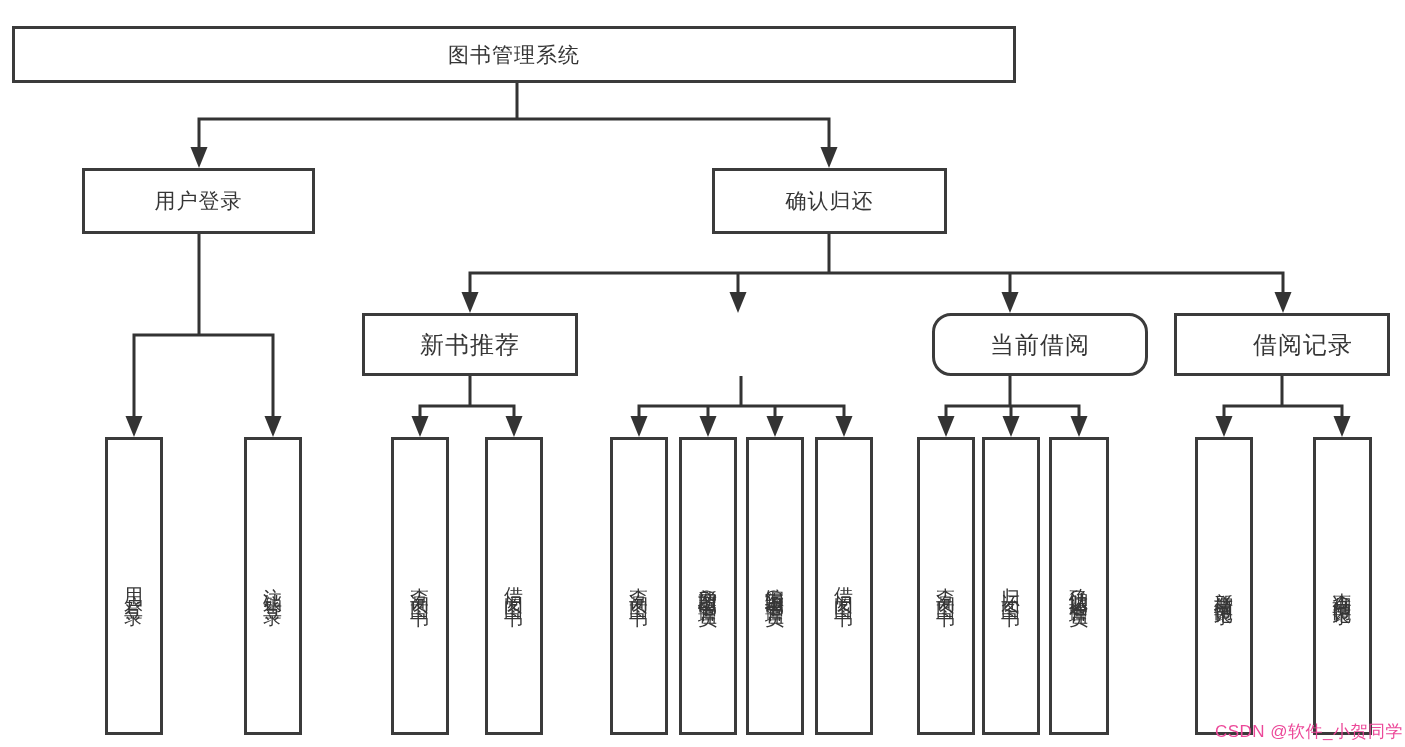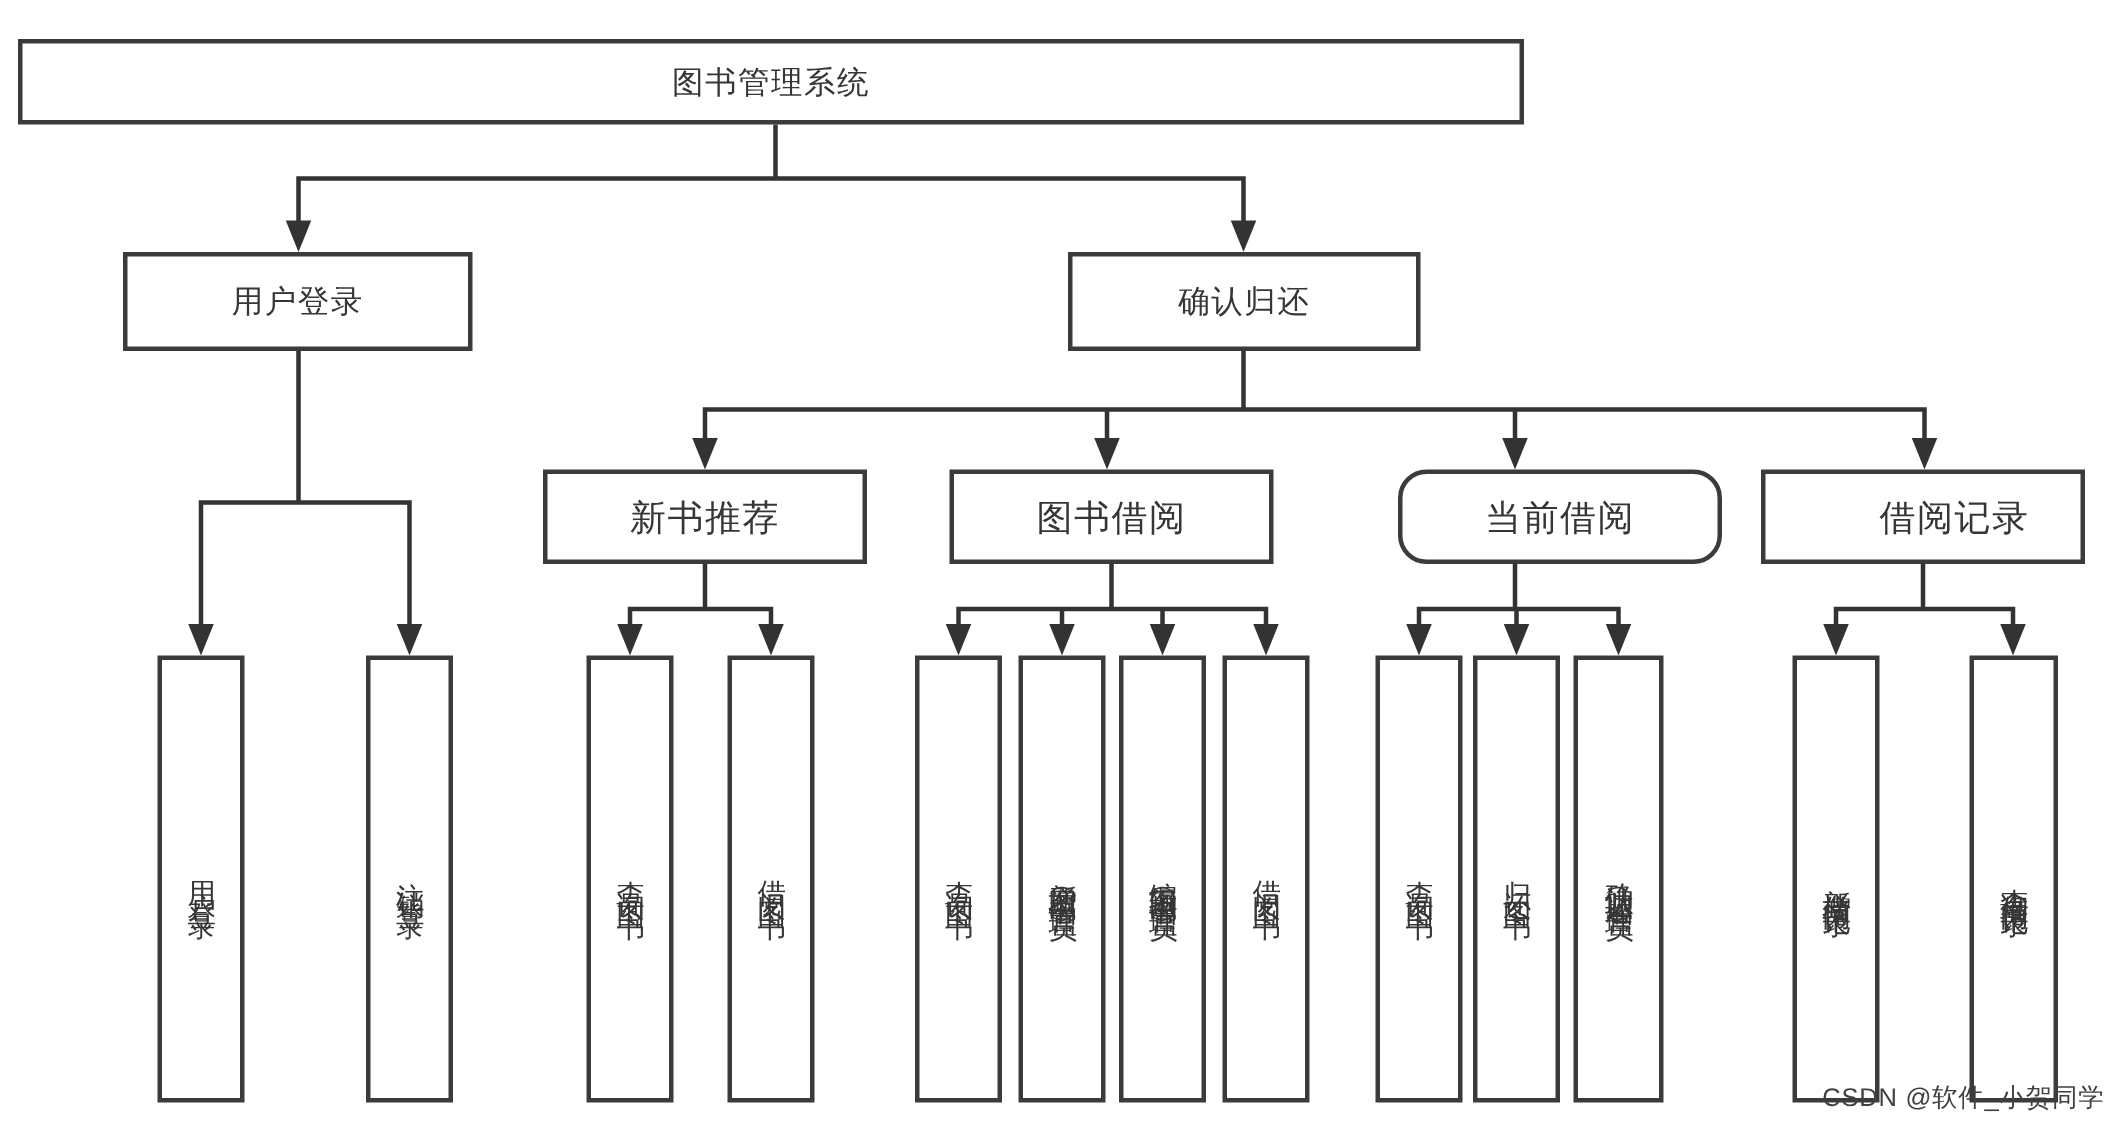--- a/index.html
+++ b/index.html
@@ -63,21 +63,21 @@
   .lf11 { left: 1049px; width: 60px; }
   .lf12 { left: 1195px; }
   .lf13 { left: 1313px; width: 59px; }
   .leaf.tight .vtext { letter-spacing: 3px; }
   .watermark {
     position: absolute;
     right: 2px;
     bottom: 4px;
     font-size: 17px;
     letter-spacing: 0.5px;
-    color: #404040;
+    color: #ec4899;
   }
 </style>
 </head>
 <body>
 
 <div class="canvas">
 
   <svg class="connector-svg" viewBox="0 0 1405 747" xmlns="http://www.w3.org/2000/svg">
     <g stroke="#333333" stroke-width="3" fill="none">
 
@@ -117,21 +117,20 @@
       <polygon points="1333.5,416 1350.5,416 1342,437"></polygon>
     </g>
   </svg>
 
   <div class="box b-root">图书管理系统</div>
 
   <div class="box b-login">用户登录</div>
   <div class="box b-mgmt">确认归还</div>
 
   <div class="box lv3 b-newbook">新书推荐</div>
-  <div class="box lv3 b-borrow">图书借阅</div>
   <div class="box lv3 b-current">当前借阅</div>
   <div class="box lv3 b-records">借阅记录</div>
 
   <div class="box leaf lf1">
     <span class="vtext">用户登录</span>
   </div>
   <div class="box leaf lf2">
     <span class="vtext">注销登录</span>
   </div>
   <div class="box leaf lf3">

